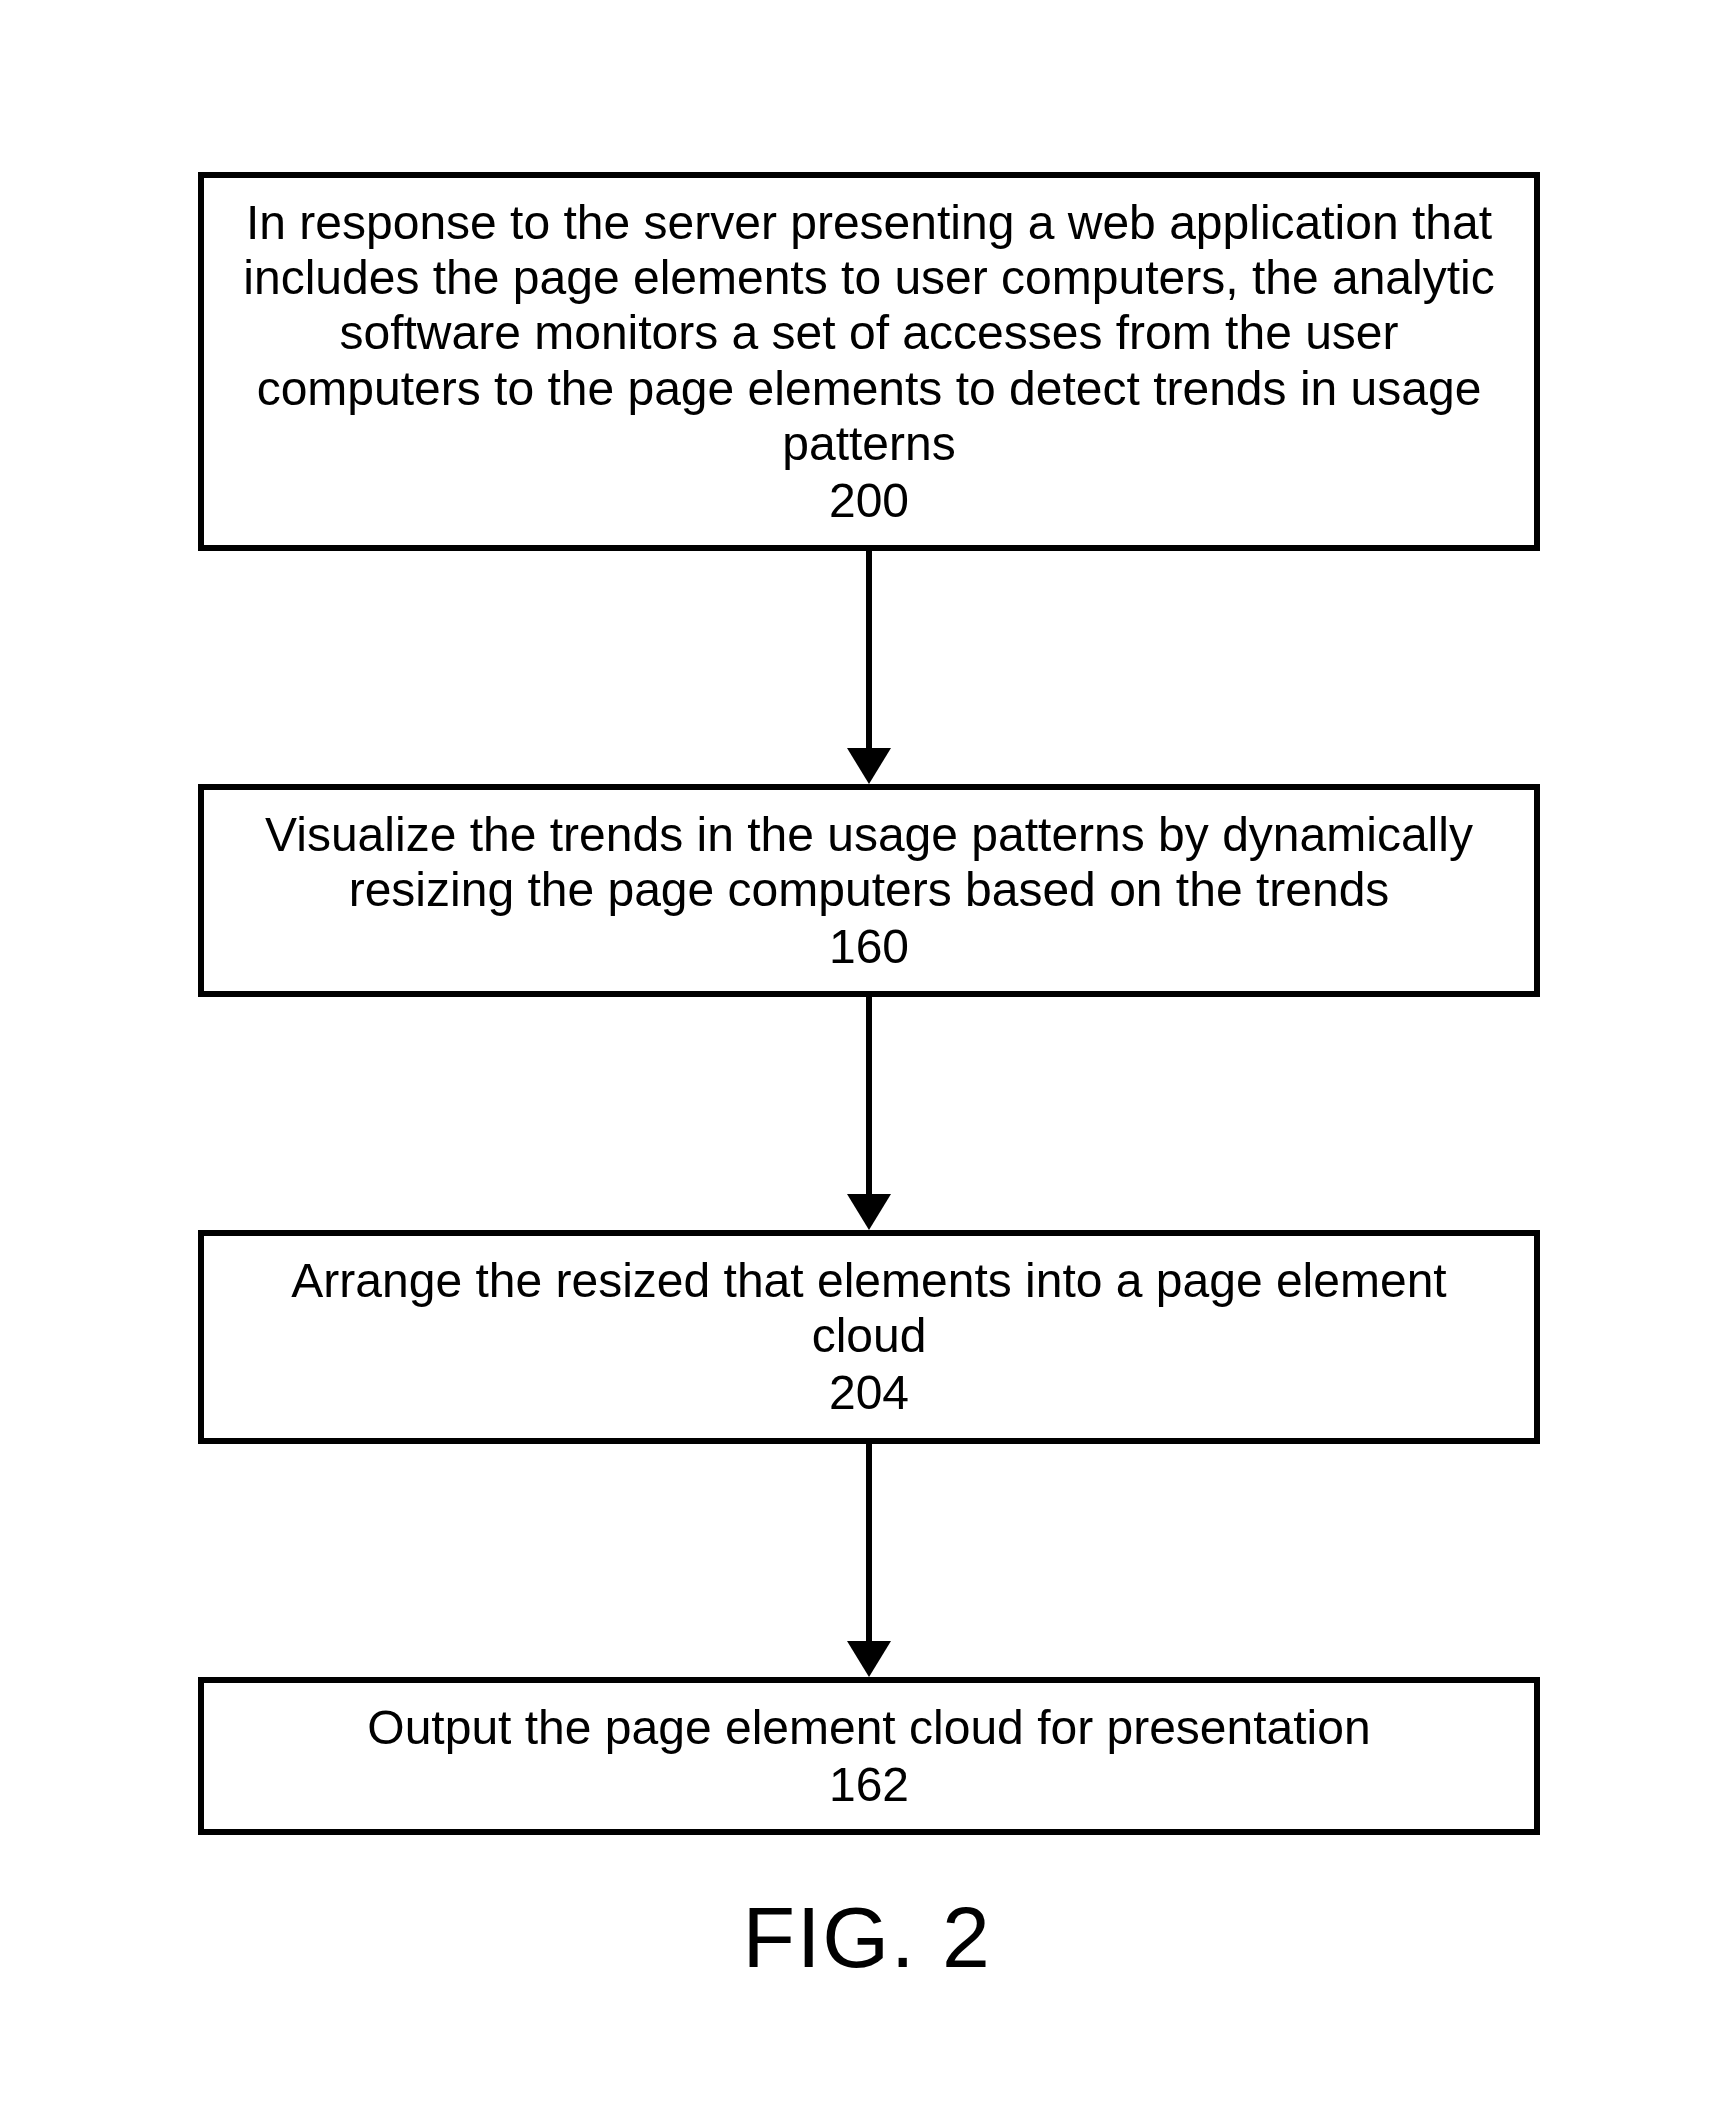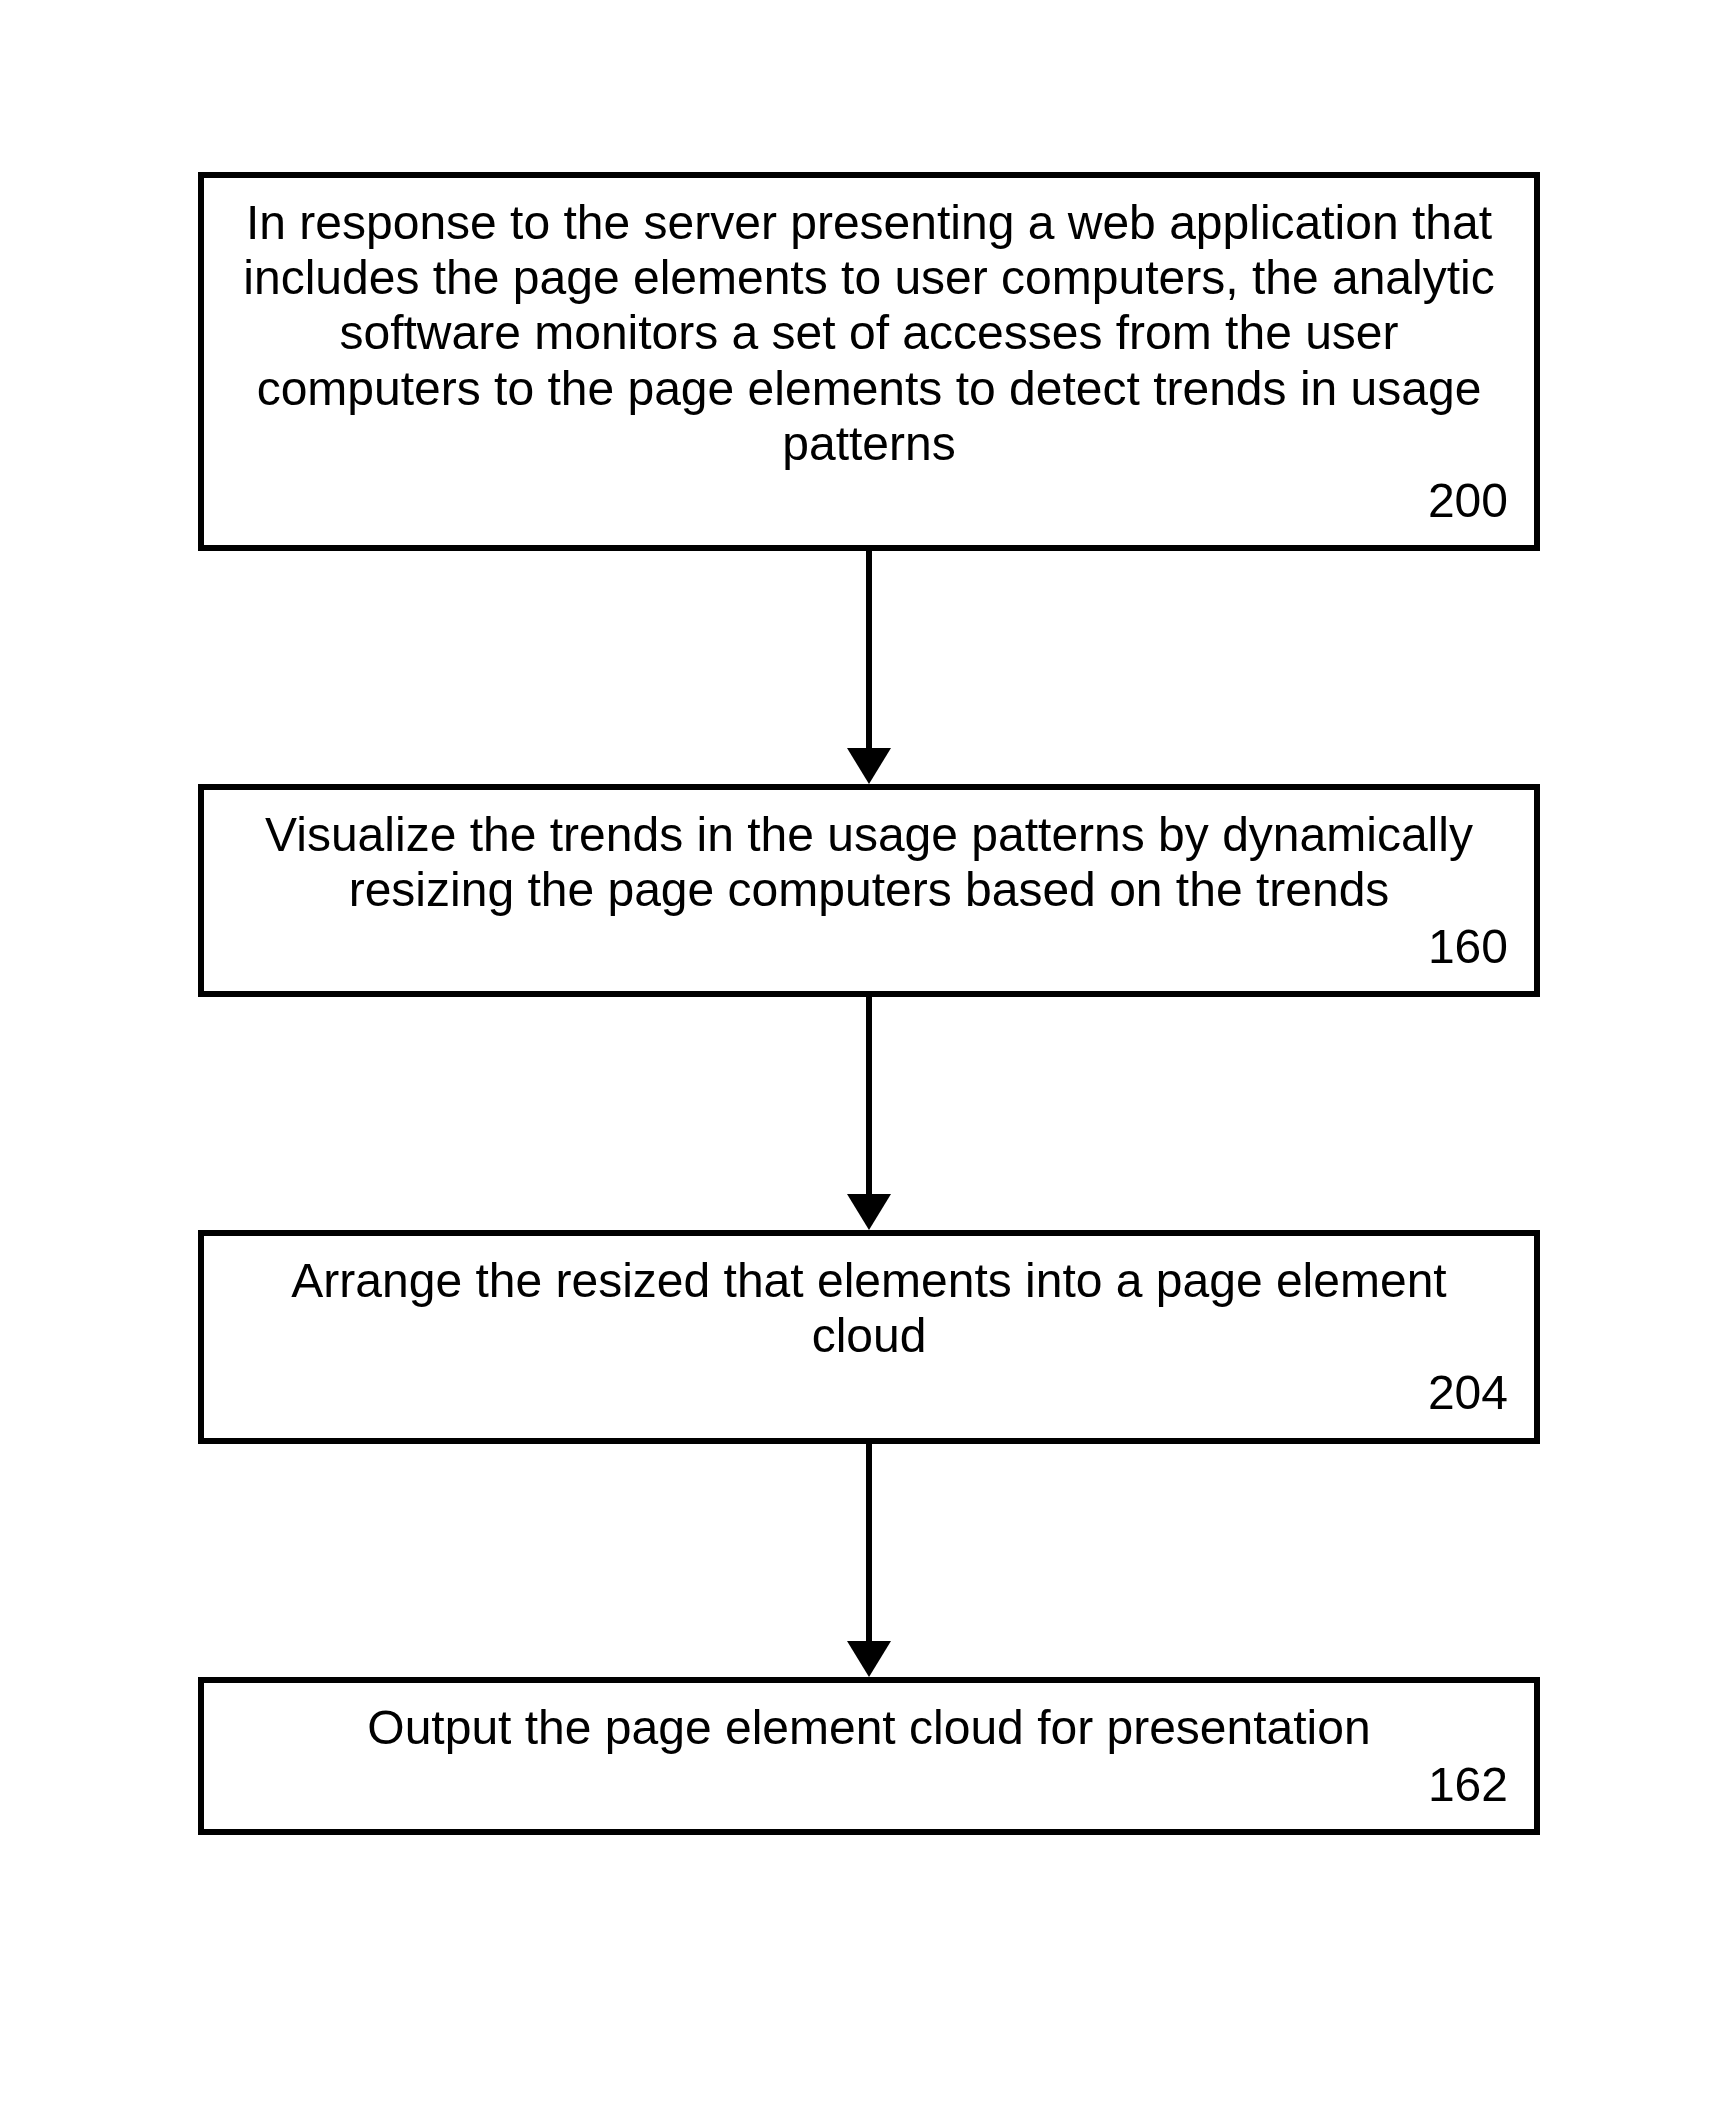--- a/index.html
+++ b/index.html
@@ -29,21 +29,20 @@
     box-sizing: border-box;
     text-align: center;
     font-size: 48px;
     line-height: 1.15;
     padding: 17px 26px 17px 26px;
     background: #fff;
   }
   .box .num {
     display: block;
     margin-top: 1.7px;
-    text-align: right;
   }
   .arrow-wrap {
     display: flex;
     flex-direction: column;
     align-items: center;
   }
   .arrow-line {
     width: 6px;
     background: #000;
   }
@@ -101,15 +100,16 @@
       <div class="arrow-head"></div>
     </div>
 
     <div class="box">
       <span>Output the page element cloud for presentation</span>
       <span class="num">162</span>
     </div>
 
   </div>
 
+  <div class="fig-label">FIG. 2</div>
 
 </div>
 
 
 </body></html>

